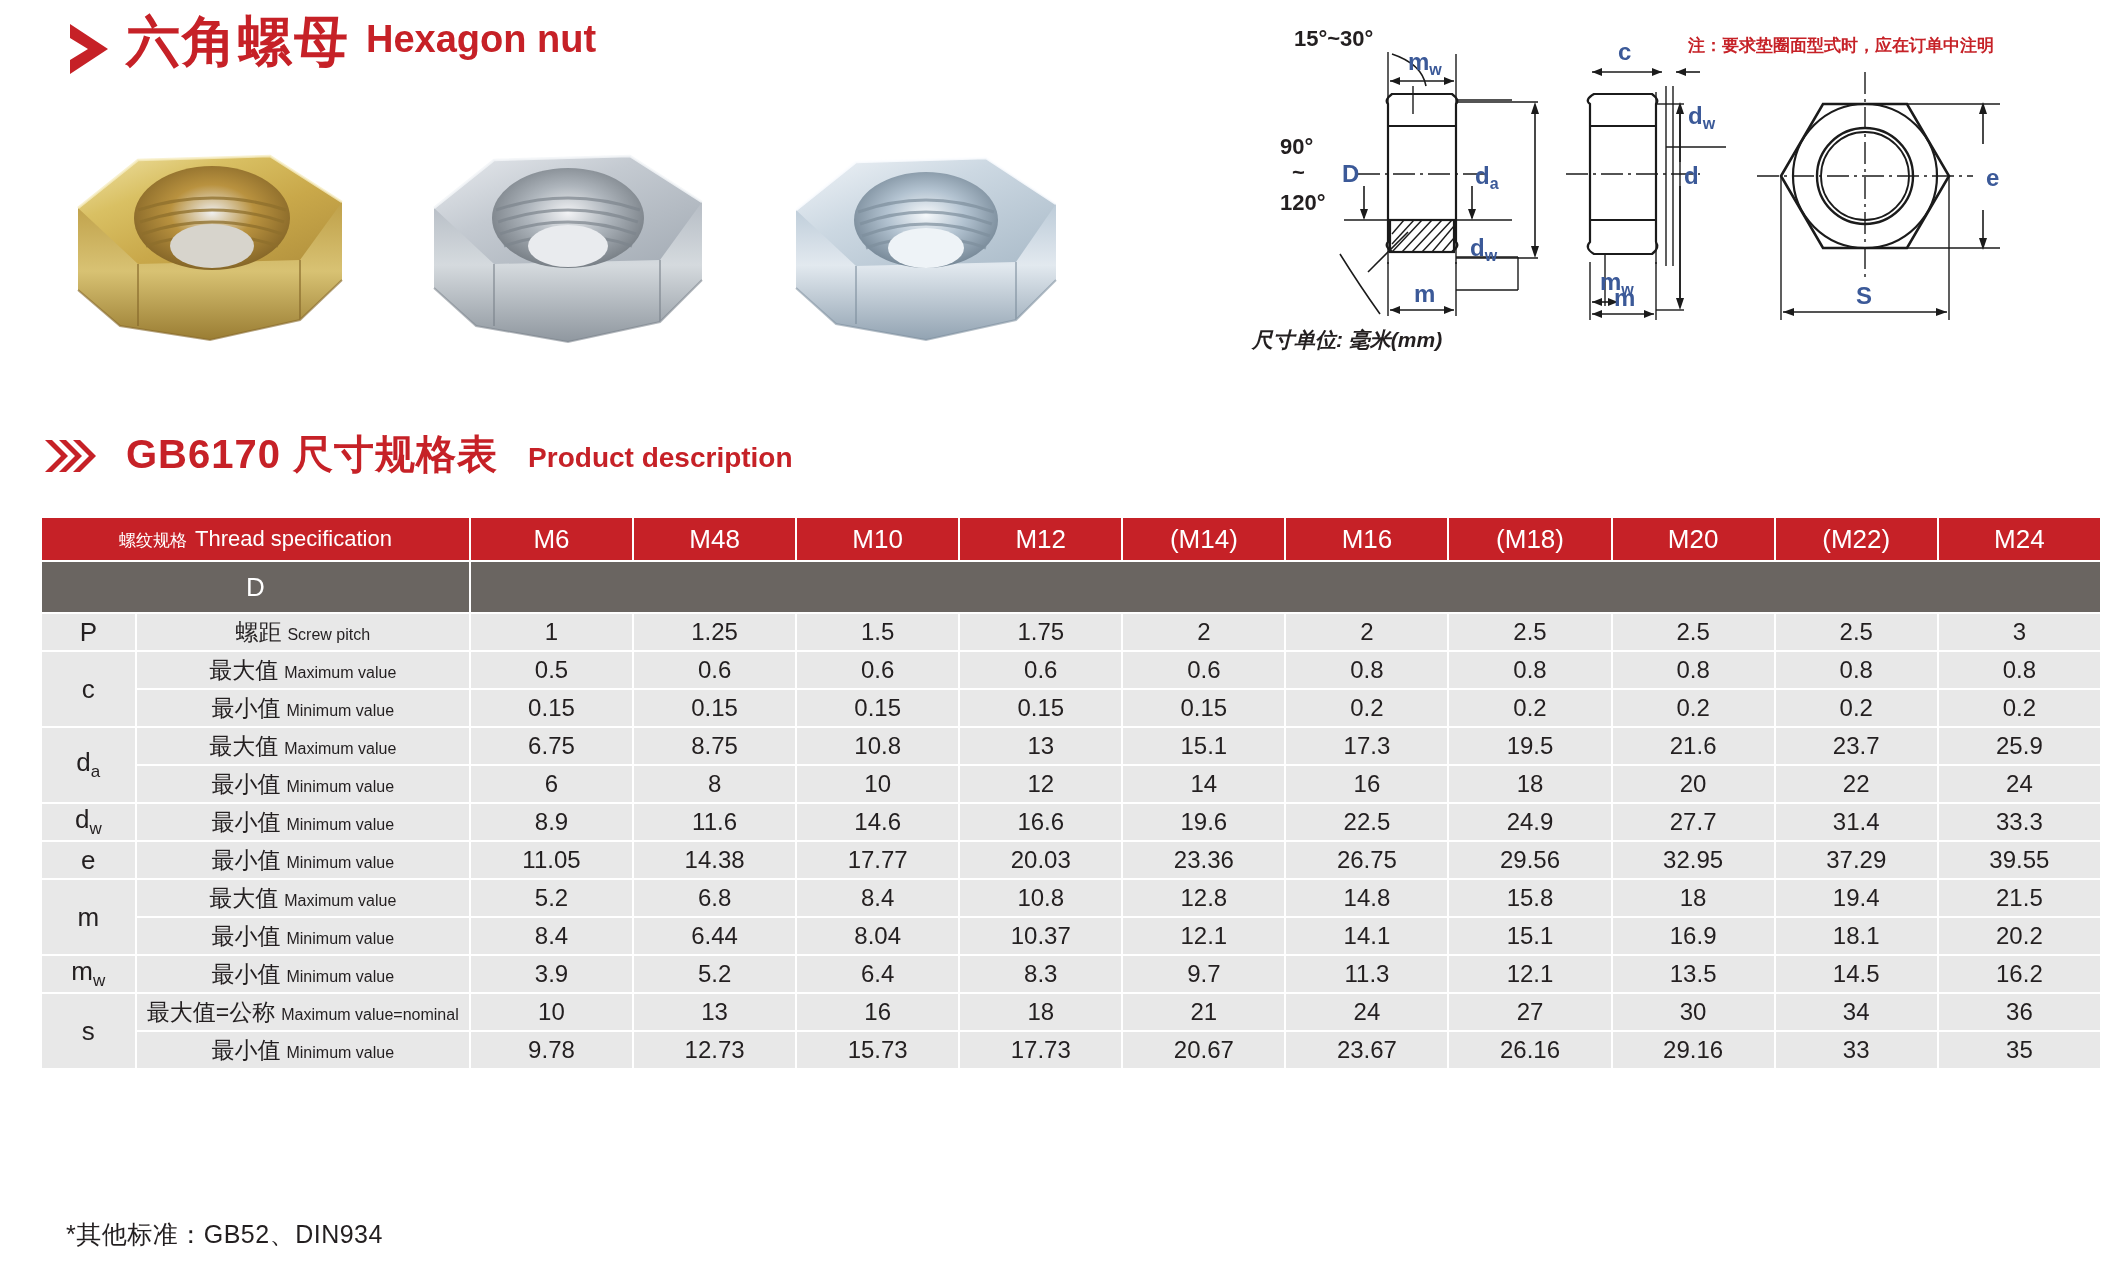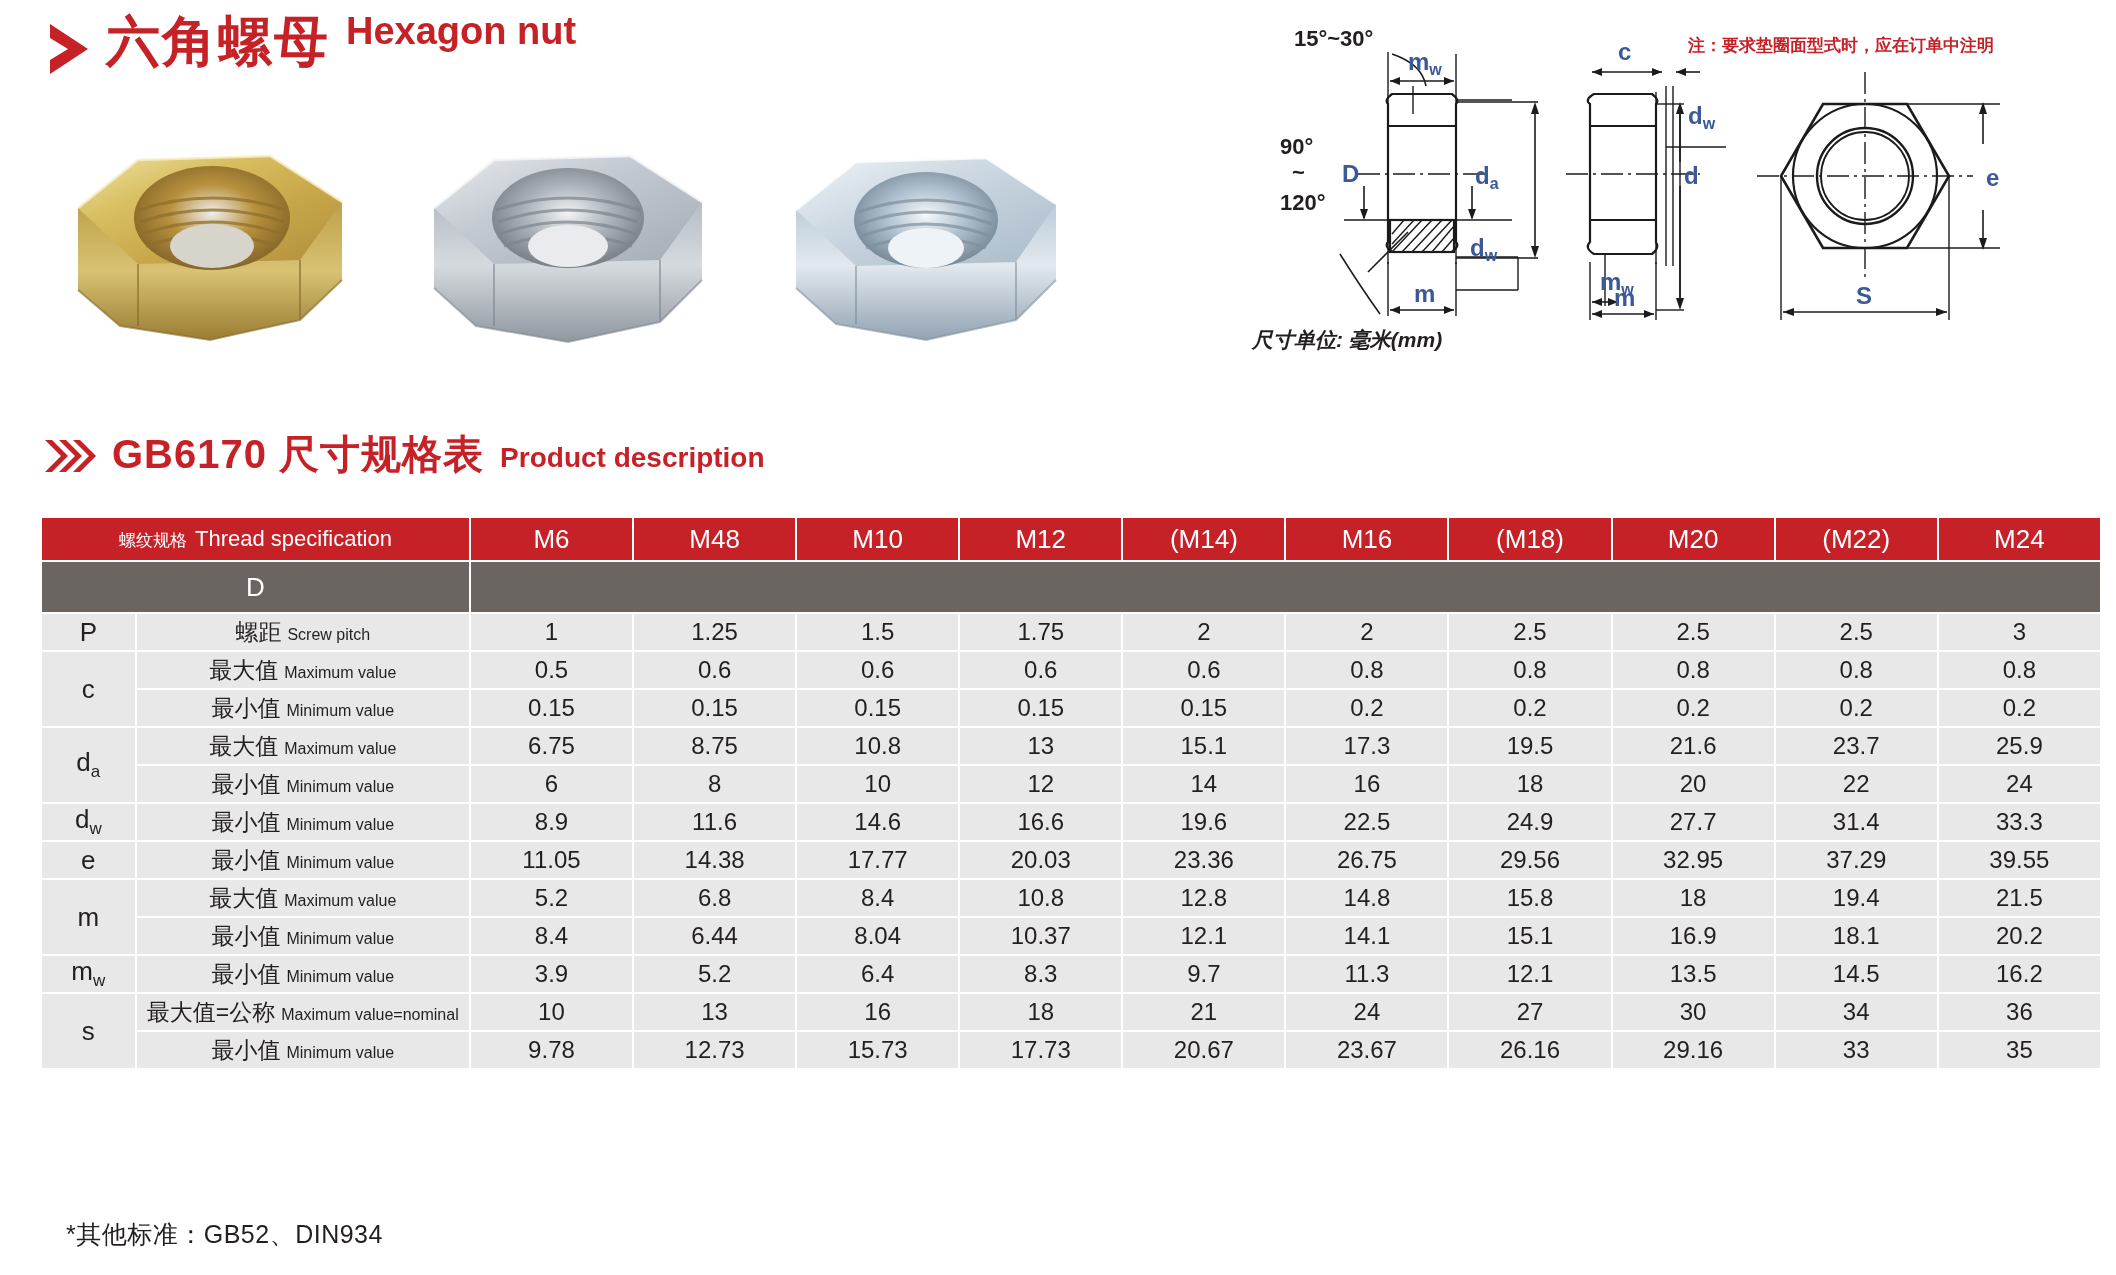--- a/index.html
+++ b/index.html
@@ -12,24 +12,24 @@
     height: 1275px;
     font-family: "Liberation Sans", sans-serif;
     position: relative;
     overflow: hidden;
     color: #231f20;
   }
 
   
   #title-block {
     position: absolute;
-    left: 48px;
+    left: 68px;
     top: 14px;
     display: flex;
-    align-items: flex-start;
+    align-items: center;
     gap: 16px;
   }
   #title-arrow {
     width: 42px;
     height: 54px;
     flex: none;
     position: relative;
     top: 8px;
   }
   #title-cn {
@@ -96,21 +96,21 @@
     font-style: italic;
   }
 
   
   #section-block {
     position: absolute;
     left: 44px;
     top: 432px;
     display: flex;
     align-items: baseline;
-    gap: 16px;
+    gap: 30px;
   }
   #section-chevrons {
     width: 52px;
     height: 36px;
     position: relative;
     top: 6px;
     flex: none;
   }
   #section-cn {
     font-size: 40px;

